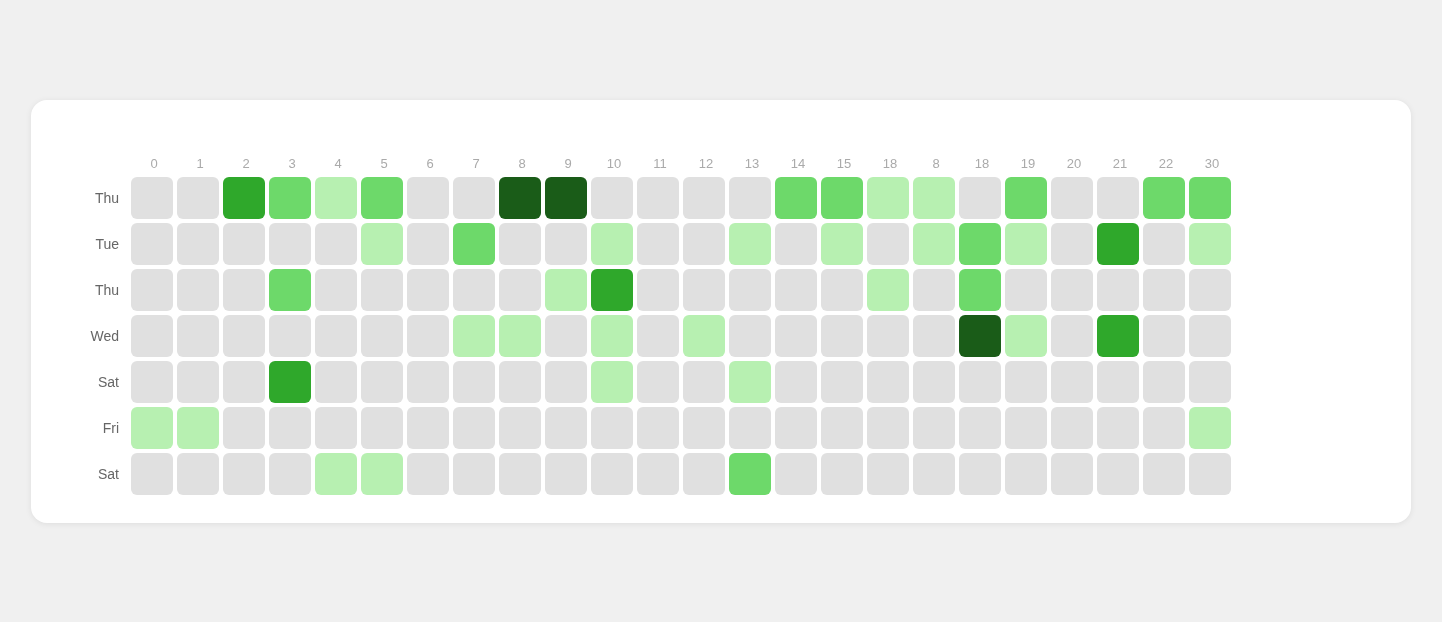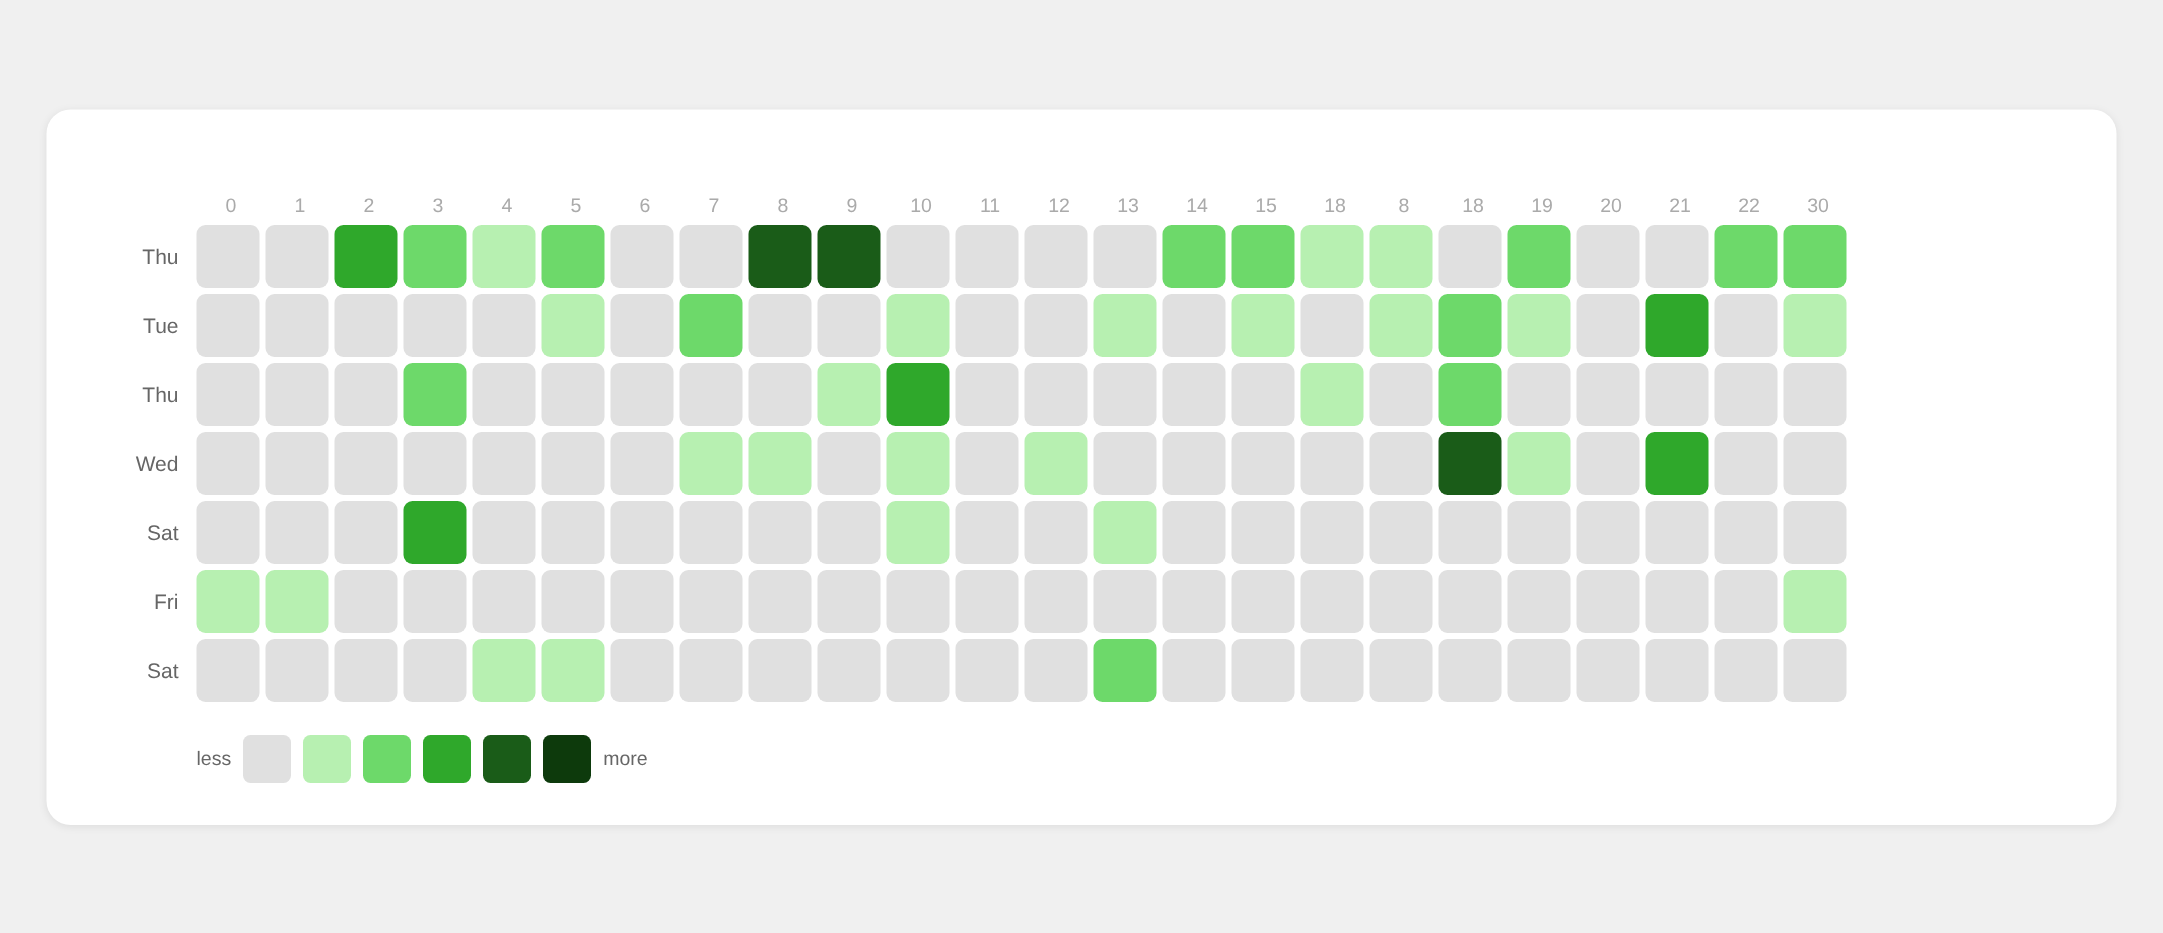--- a/index.html
+++ b/index.html
@@ -314,24 +314,14 @@
             <div class="cell" style="background: rgb(224, 224, 224);"></div>
             <div class="cell" style="background: rgb(224, 224, 224);"></div>
             <div class="cell" style="background: rgb(224, 224, 224);"></div>
             <div class="cell" style="background: rgb(224, 224, 224);"></div>
             <div class="cell" style="background: rgb(224, 224, 224);"></div>
             <div class="cell" style="background: rgb(224, 224, 224);"></div>
             <div class="cell" style="background: rgb(224, 224, 224);"></div>
           </div>
         </div>
       </div>
-    <div class="legend" id="legend-container">
-        <span class="legend-label">less</span>
-        <div class="legend-cell" style="background: rgb(224, 224, 224);"></div>
-        <div class="legend-cell" style="background: rgb(183, 240, 177);"></div>
-        <div class="legend-cell" style="background: rgb(109, 217, 106);"></div>
-        <div class="legend-cell" style="background: rgb(47, 168, 43);"></div>
-        <div class="legend-cell" style="background: rgb(26, 92, 24);"></div>
-        <div class="legend-cell" style="background: rgb(13, 58, 12);"></div>
-        <span class="legend-label">more</span>
-      </div>
   </div>
 </div>
 
 </body></html>

